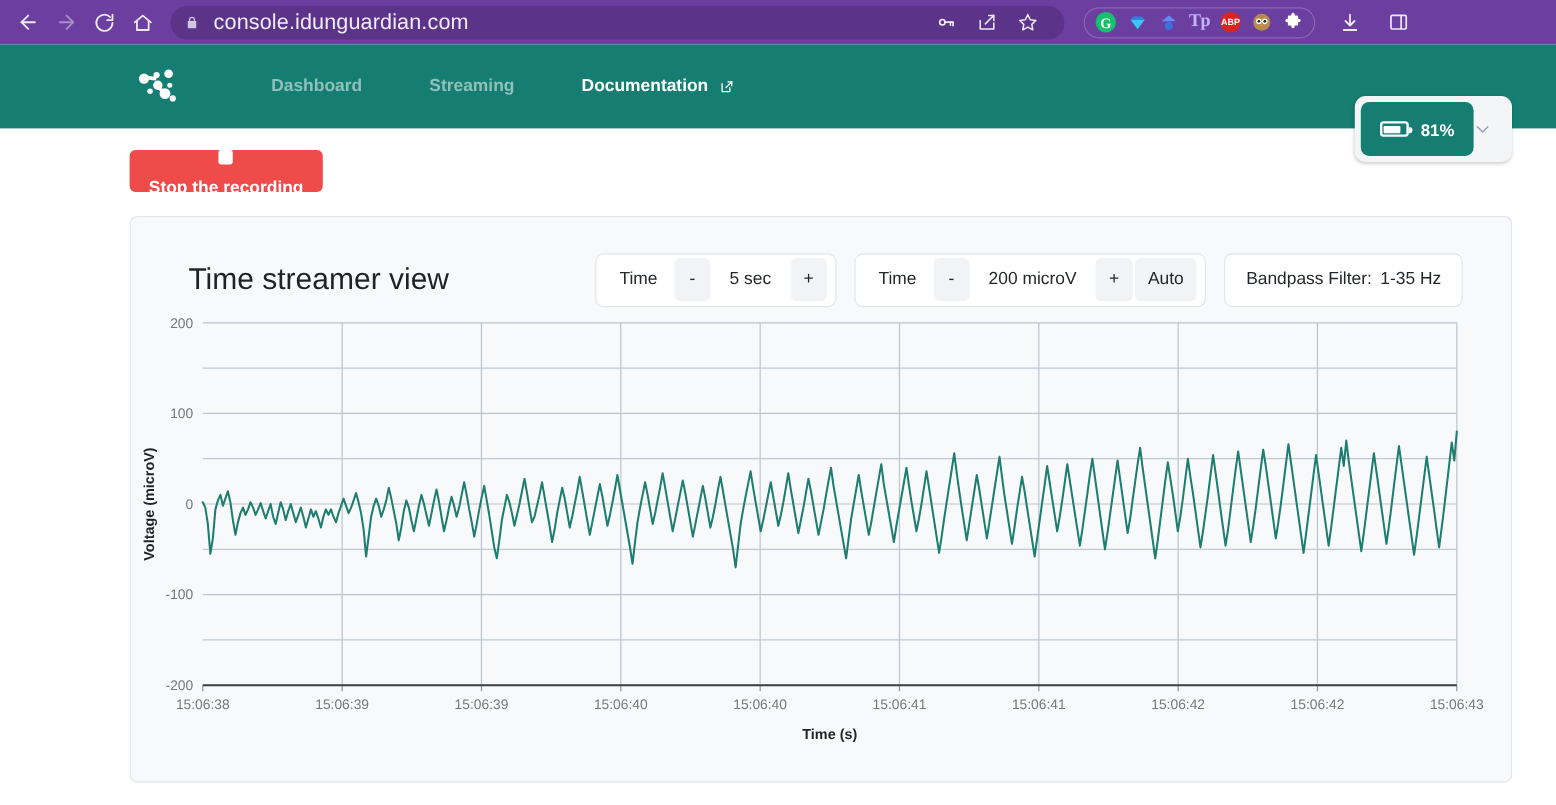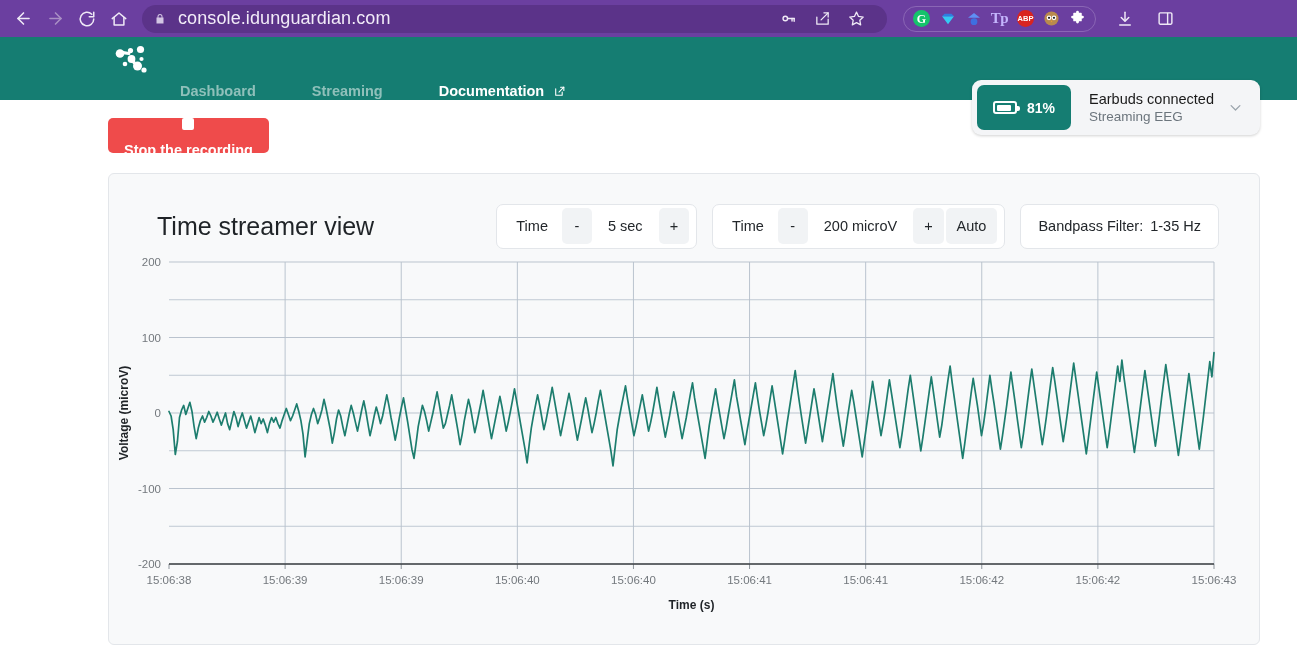--- a/index.html
+++ b/index.html
@@ -71,26 +71,26 @@
     flex: 0 0 auto;
   }
   .ext-g { background:#15c26b; color:#fff; border-radius:50%; font-size:12px; line-height:1;
            font-family:"Liberation Serif", serif; }
   .ext-tp { color:#c4b5fd; font-family:"Liberation Serif", serif; font-size:15px; letter-spacing:-.5px; }
   .ext-abp { background:#d9241f; color:#fff; border-radius:50%; font-size:7.5px; }
   .right-icons { display:flex; align-items:center; gap:10px; margin-left:12px; color:#efe9f6; }
 
   
   .app-header {
-    height: 63px;
+    height: 70px;
     background: #157d72;
     display: flex;
+    align-items: center;
     padding: 0 0 0 108px;
     position: relative;
-    flex-direction: column;
   }
   .logo {
     width: 46px; height: 46px;
     display: flex; align-items:center; justify-content:center;
     flex: 0 0 auto;
   }
   .nav-links {
     display: flex; align-items: center;
     margin-left: 44px;
     gap: 0;
@@ -371,24 +371,20 @@
             <polyline points="14 4 20 4 20 10"></polyline>
           </svg>
       </span>
     </a>
   </div>
 
   <div class="device-chip">
     <div class="battery-pill">
       <span class="battery-icon"></span>
       <span class="battery-pct">81%</span>
-    </div>
-    <div class="device-text">
-      <div class="device-title">Earbuds connected</div>
-      <div class="device-sub">Streaming EEG</div>
     </div>
     <span class="chev">
       <svg width="15" height="15" viewBox="0 0 24 24" fill="none" stroke="currentColor" stroke-width="2" stroke-linecap="round" stroke-linejoin="round">
           <polyline points="5 9 12 16 19 9"></polyline>
         </svg>
     </span>
   </div>
 </div>
 
 <div class="content">

